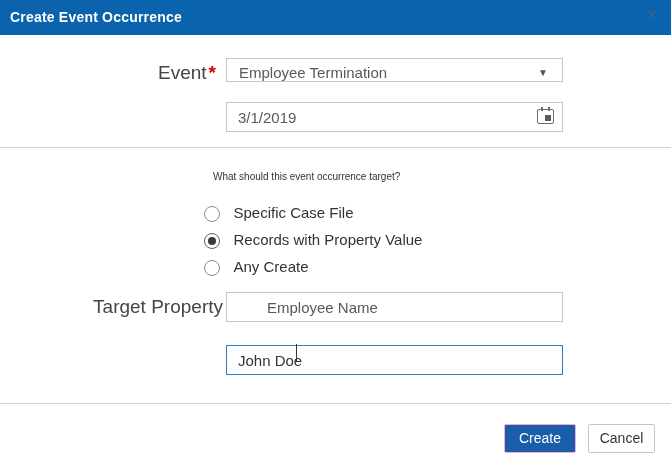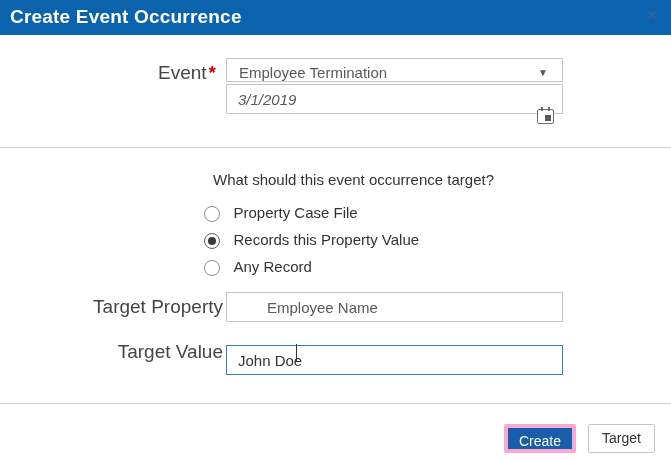--- a/index.html
+++ b/index.html
@@ -3,21 +3,21 @@
 <meta charset="utf-8">
 <style>
   * { margin:0; padding:0; box-sizing:border-box; }
   html,body { width:671px; height:460px; }
   body { font-family:"Liberation Sans","DejaVu Sans",sans-serif; background:#fff; }
 
   .dialog { position:relative; width:671px; height:460px; background:#fff; overflow:hidden; }
 
   
   .titlebar { position:absolute; top:0; left:0; width:671px; height:35px; background:#0b63ae; }
-  .title { position:absolute; left:10px; top:0; line-height:34px; font-size:19px; font-weight:600; color:#ffffff; letter-spacing:0.2px; }
+  .title { position:absolute; left:10px; top:0; line-height:34px; font-size:14px; font-weight:600; color:#ffffff; letter-spacing:0.2px; }
   .close { position:absolute; right:13px; top:0; line-height:30px; font-size:14px; font-weight:bold; color:#3c6493; cursor:pointer; }
 
   
   .flabel { position:absolute; left:1px; width:215px; text-align:right; font-size:19px; color:#454545; line-height:30px; }
   .req { color:#d30000; font-weight:bold; margin-left:2px; }
 
   
   .fieldbox { position:absolute; left:226px; width:337px; height:24px; border:1px solid #c6c6c6; background:#fff; font-size:15px; color:#595959; }
   .dropdown { cursor:pointer; }
   .dd-text { position:absolute; left:12px; top:0; line-height:28px; }
@@ -30,77 +30,76 @@
   
   .calwrap { position:absolute; left:536px; top:106px; width:20px; height:19px; cursor:pointer; }
   .cal { position:absolute; left:1px; top:3px; width:17px; height:15px; border:1px solid #6d6d6d; border-radius:2px; background:#fff; }
   .cal:before { content:""; position:absolute; top:-3px; left:3px; width:2px; height:4px; background:#6d6d6d; box-shadow:7px 0 0 #6d6d6d; }
   .cal:after { content:""; position:absolute; right:2px; bottom:2px; width:6px; height:6px; background:#5a5a5a; }
 
   
   .divider { position:absolute; left:0; width:671px; height:1px; background:#d4d4d4; }
 
   
-  .question { position:absolute; left:213px; top:171px; font-size:15px; color:#333; }
+  .question { position:absolute; left:213px; top:171px; font-size:10px; color:#333; }
   .radio-row { position:absolute; left:204px; height:18px; cursor:pointer; }
   .radio-circle { display:inline-block; vertical-align:middle; width:16px; height:16px; border:1px solid #8b8b8b; border-radius:50%; background:#fff; position:relative; }
   .radio-row.selected .radio-circle { border-color:#616161; }
   .radio-row.selected .radio-circle:after { content:""; position:absolute; left:3px; top:3px; width:8px; height:8px; border-radius:50%; background:#3a3a3a; }
   .radio-label { display:inline-block; vertical-align:middle; margin-left:9px; font-size:15px; color:#333; margin-top:-2px; }
 
   
   .btn { position:absolute; top:424px; height:29px; font-family:"Liberation Sans","DejaVu Sans",sans-serif; font-size:14px; border-radius:2px; cursor:pointer; text-align:center; line-height:27px; }
-  .btn-create { left:504px; width:72px; background:#1a5dab; border:4px solid #f9a8d4; color:#fff; }
+  .btn-create { left:504px; width:72px; background:#1a5dab; border:1px solid #f9a8d4; color:#fff; }
   .btn-cancel { left:588px; width:67px; background:#fff; border:1px solid #c6c6c6; color:#333; }
 </style>
 </head>
 <body>
 
 <div class="dialog">
 
   <div class="titlebar">
     <span class="title">Create Event Occurrence</span>
     <span class="close">✕</span>
   </div>
 
   <div class="flabel" style="top:58px;">
     <span>Event</span><span class="req">*</span>
   </div>
   <div class="fieldbox dropdown" style="top:58px;">
     <span class="dd-text">Employee Termination</span>
     <span class="dd-arrow">▼</span>
   </div>
 
-  <input class="textfield" style="top: 84px; font-style: italic;" type="text" value="3/1/2019">
+  <input class="textfield" style="top: 102px;" type="text" value="3/1/2019">
   <div class="calwrap">
       <div class="cal"></div>
     </div>
 
   <div class="divider" style="top:147px;"></div>
 
   <div class="question">What should this event occurrence target?</div>
 
   <div class="radio-row" style="top:204px;">
     <span class="radio-circle"></span>
-    <span class="radio-label">Property Case File</span>
+    <span class="radio-label">Specific Case File</span>
   </div>
   <div class="radio-row selected" style="top:231px;">
     <span class="radio-circle"></span>
-    <span class="radio-label">Records this Property Value</span>
+    <span class="radio-label">Records with Property Value</span>
   </div>
   <div class="radio-row" style="top:258px;">
     <span class="radio-circle"></span>
-    <span class="radio-label">Any Record</span>
+    <span class="radio-label">Any Create</span>
   </div>
 
   <div class="flabel" style="top:292px; width:222px;">Target Property</div>
   <input class="textfield plain" style="top: 292px; padding-left: 40px;" type="text" value="Employee Name">
 
-  <div class="flabel" style="top:337px; width:222px;">Target Value</div>
   <input class="textfield plain focused" style="top: 337px;" type="text" value="John Doe">
   <div class="caret"></div>
 
   <div class="divider" style="top:403px;"></div>
 
   <div class="btn btn-create">Create</div>
-  <div class="btn btn-cancel">Target</div>
+  <div class="btn btn-cancel">Cancel</div>
 
 </div>
 
 </body></html>

